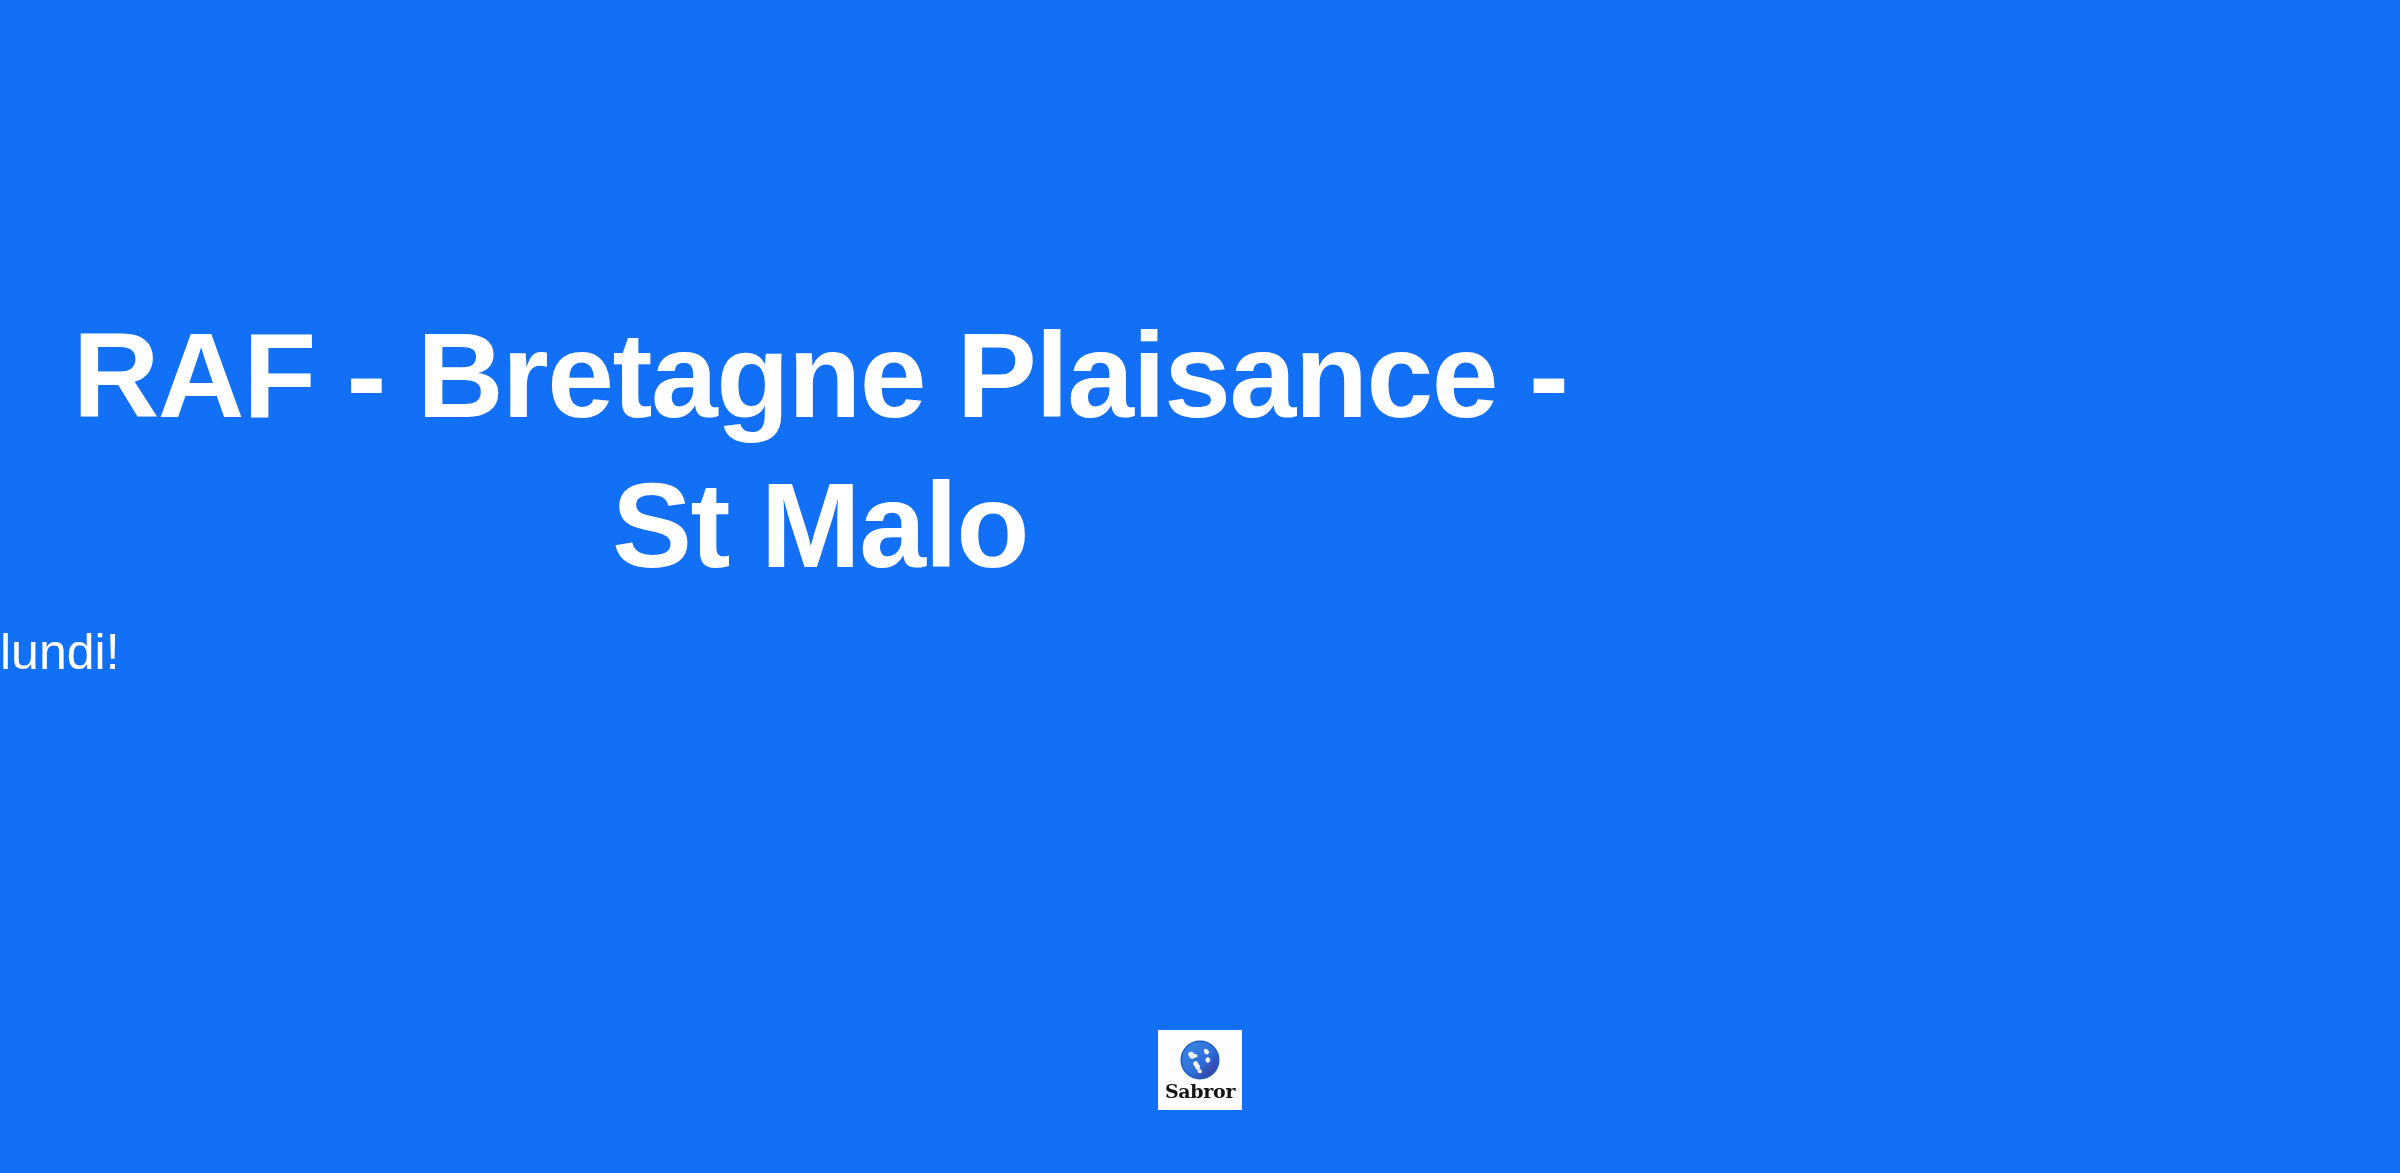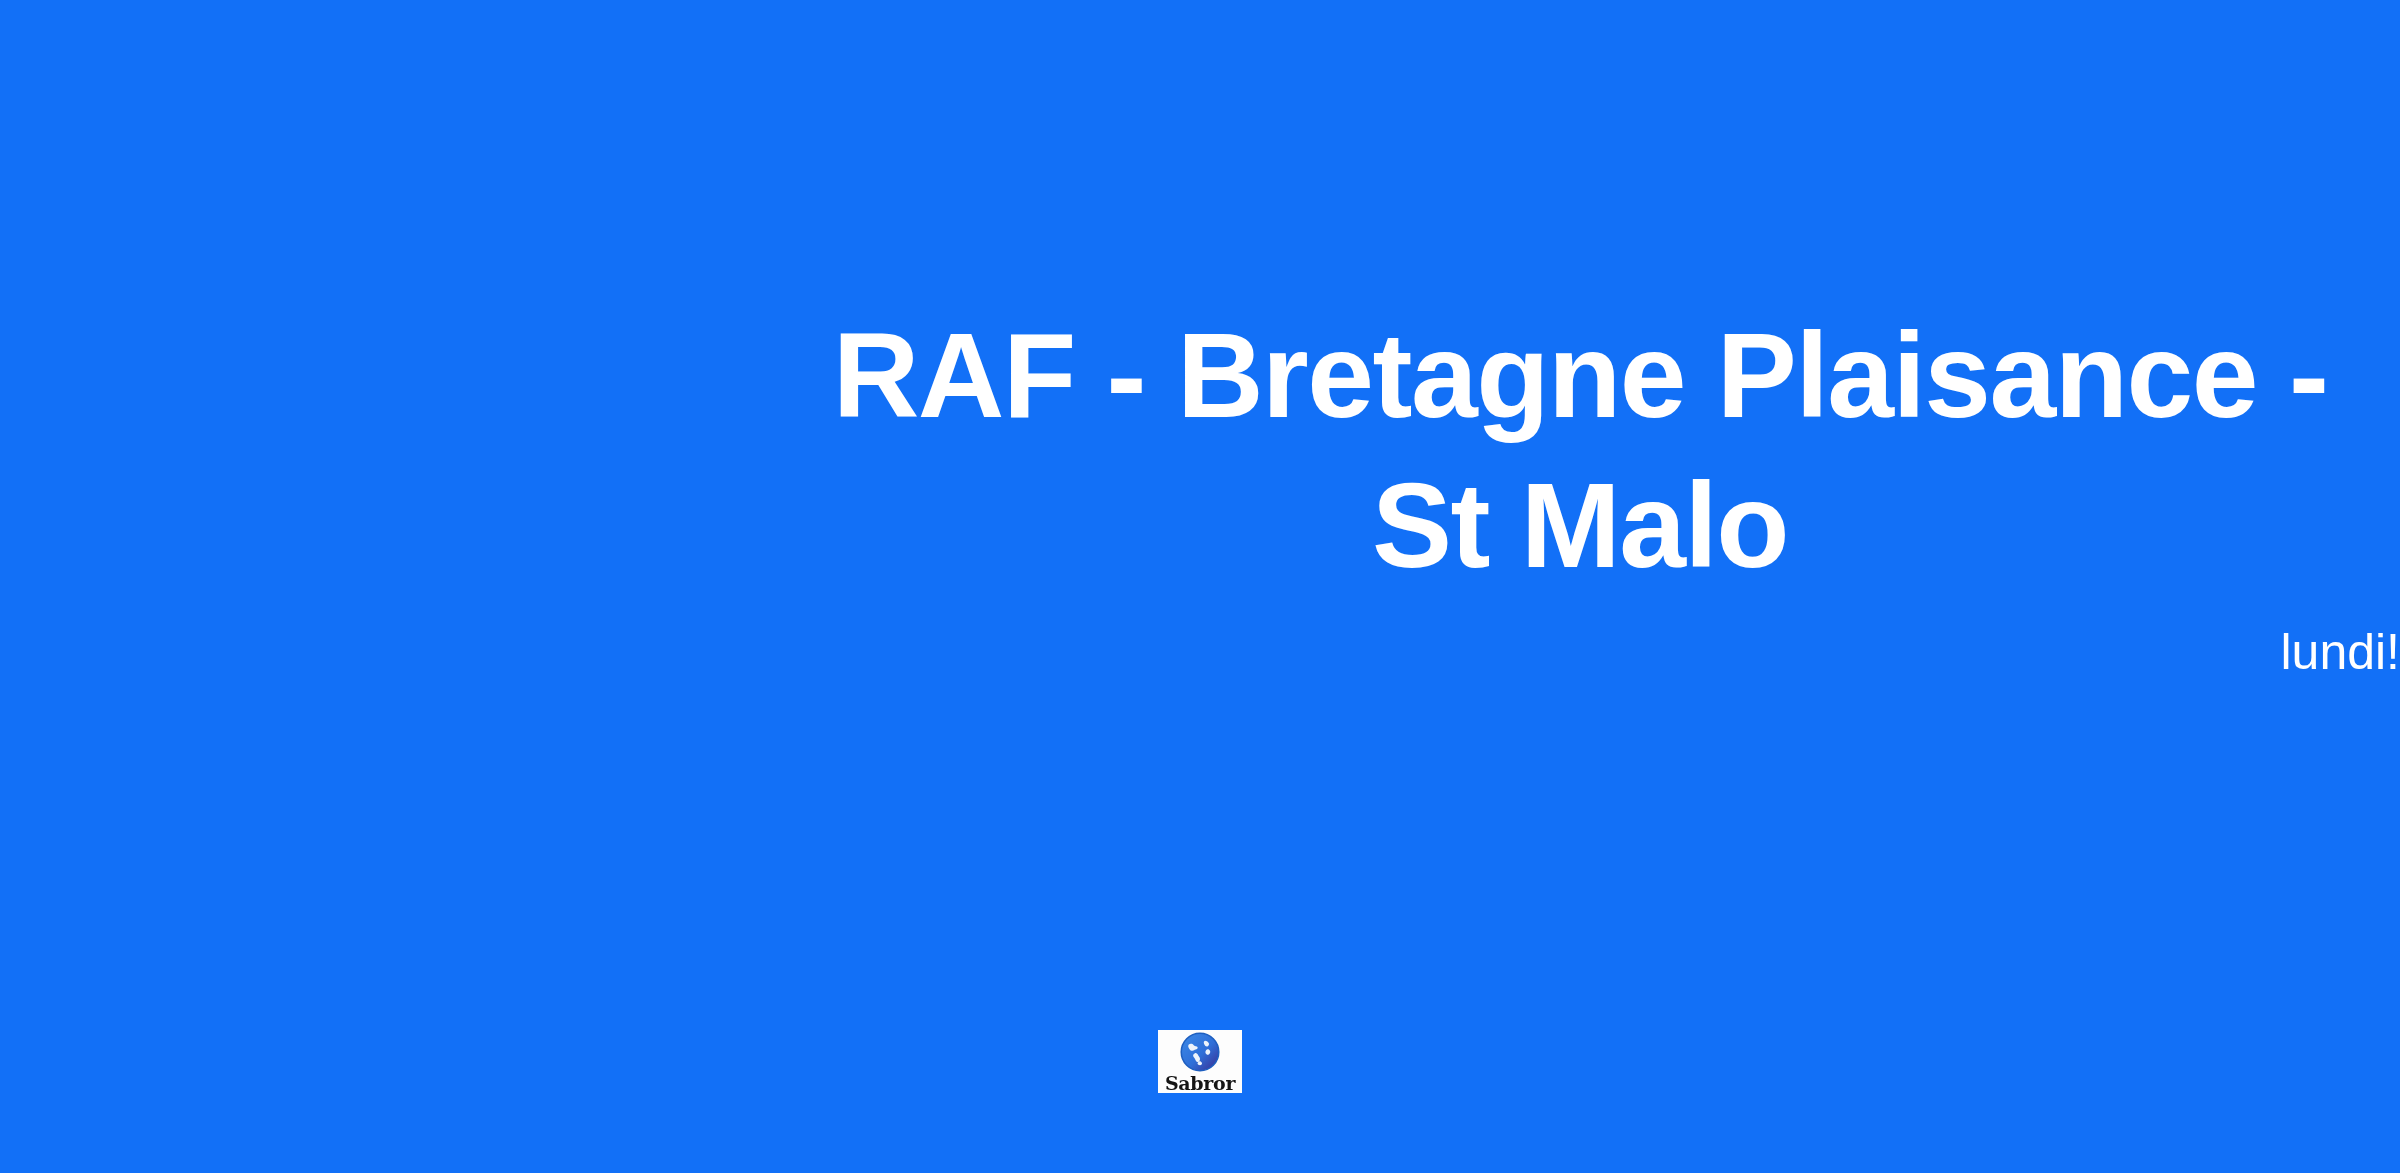--- a/index.html
+++ b/index.html
@@ -28,21 +28,21 @@
   }
 
   
   .hero {
     position: absolute;
     top: 300px;
     left: 0;
     right: 0;
     display: flex;
     flex-direction: column;
-    align-items: flex-end;
+    align-items: flex-start;
     text-align: center;
   }
 
   .hero-title {
     margin: 0;
     padding: 0;
     max-width: 1640px;
     font-family: "Liberation Sans", sans-serif;
     font-size: 120px;
     font-weight: 700;
@@ -63,21 +63,21 @@
     letter-spacing: 0px;
     color: #ffffff;
   }
 
   
   .brand-logo {
     position: absolute;
     left: 1158px;
     top: 1030px;
     width: 84px;
-    height: 63px;
+    height: 80px;
     background: #fdfdfd;
     display: flex;
     flex-direction: column;
     align-items: center;
     justify-content: center;
     overflow: hidden;
   }
 
   .brand-globe {
     width: 40px;

